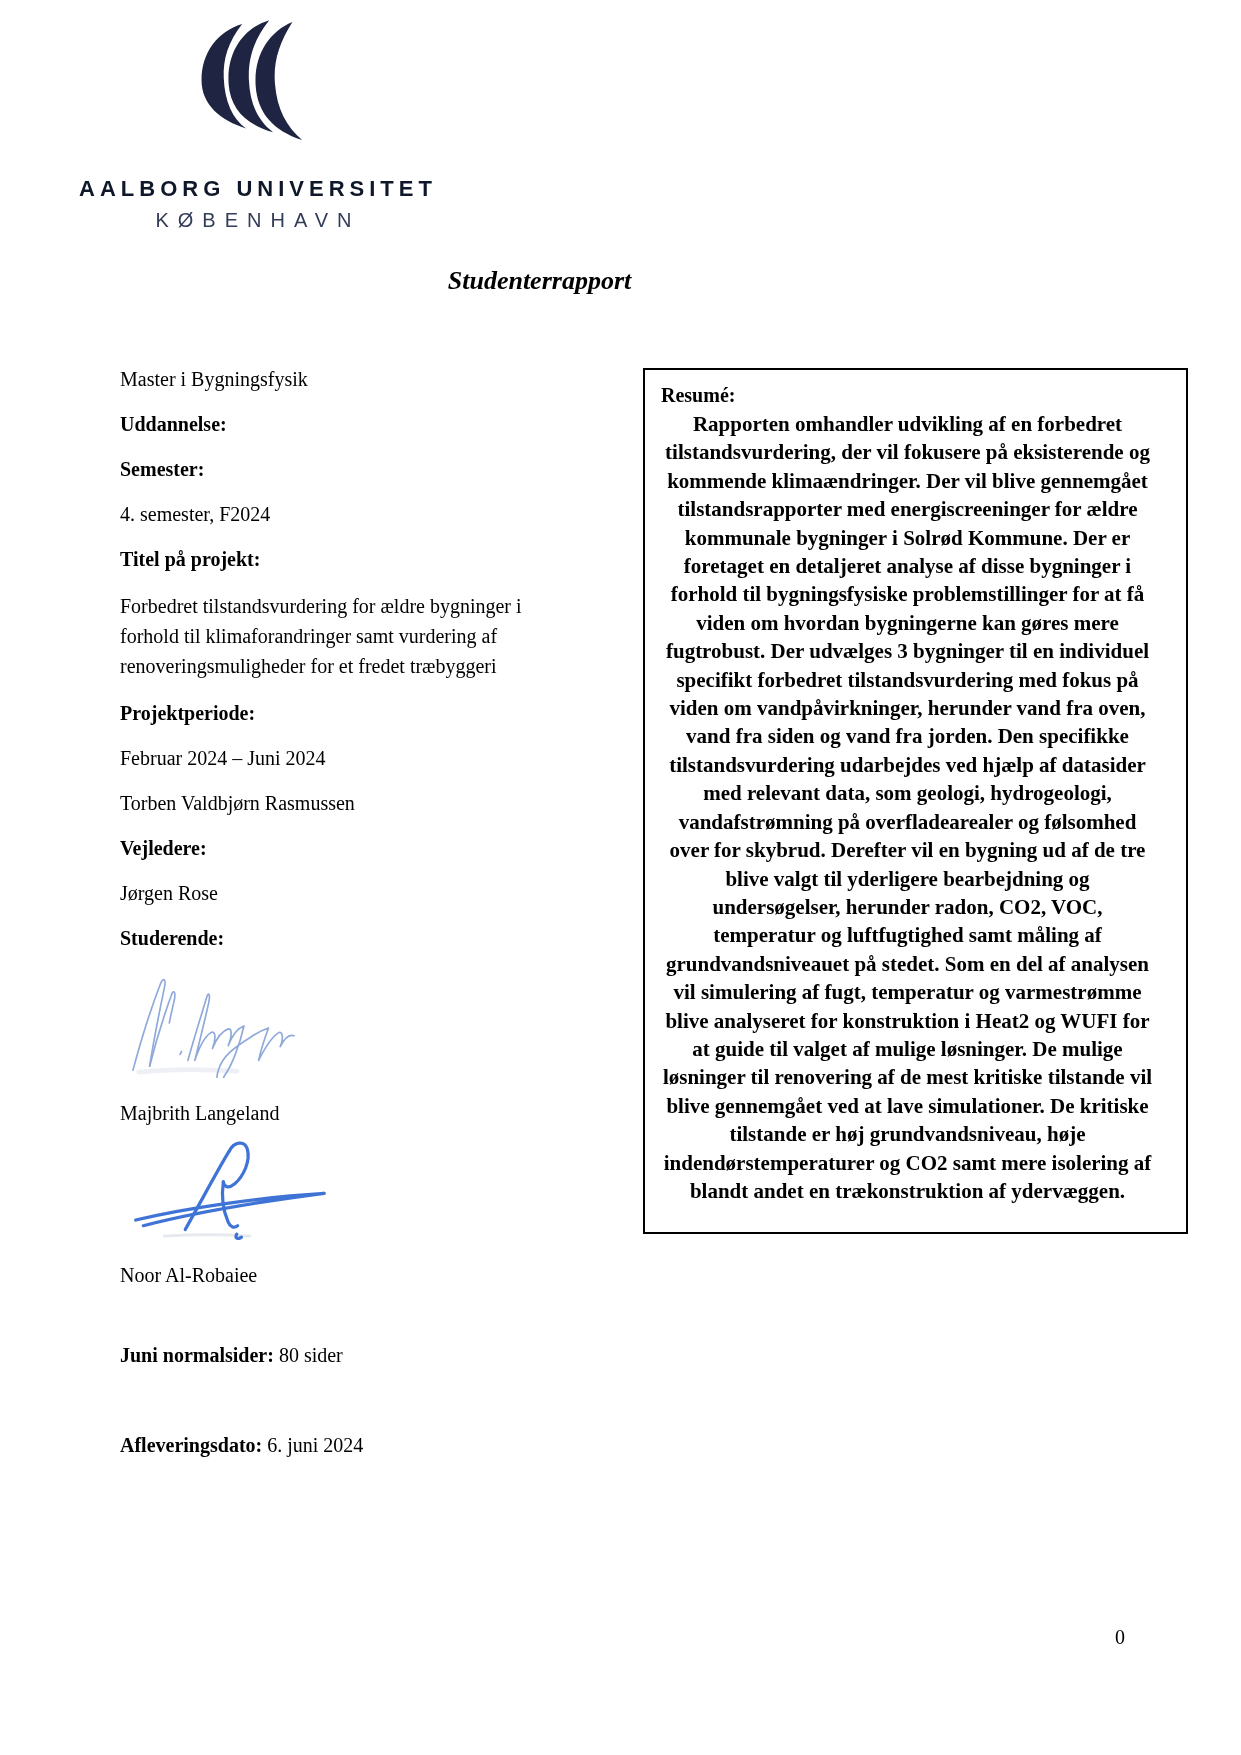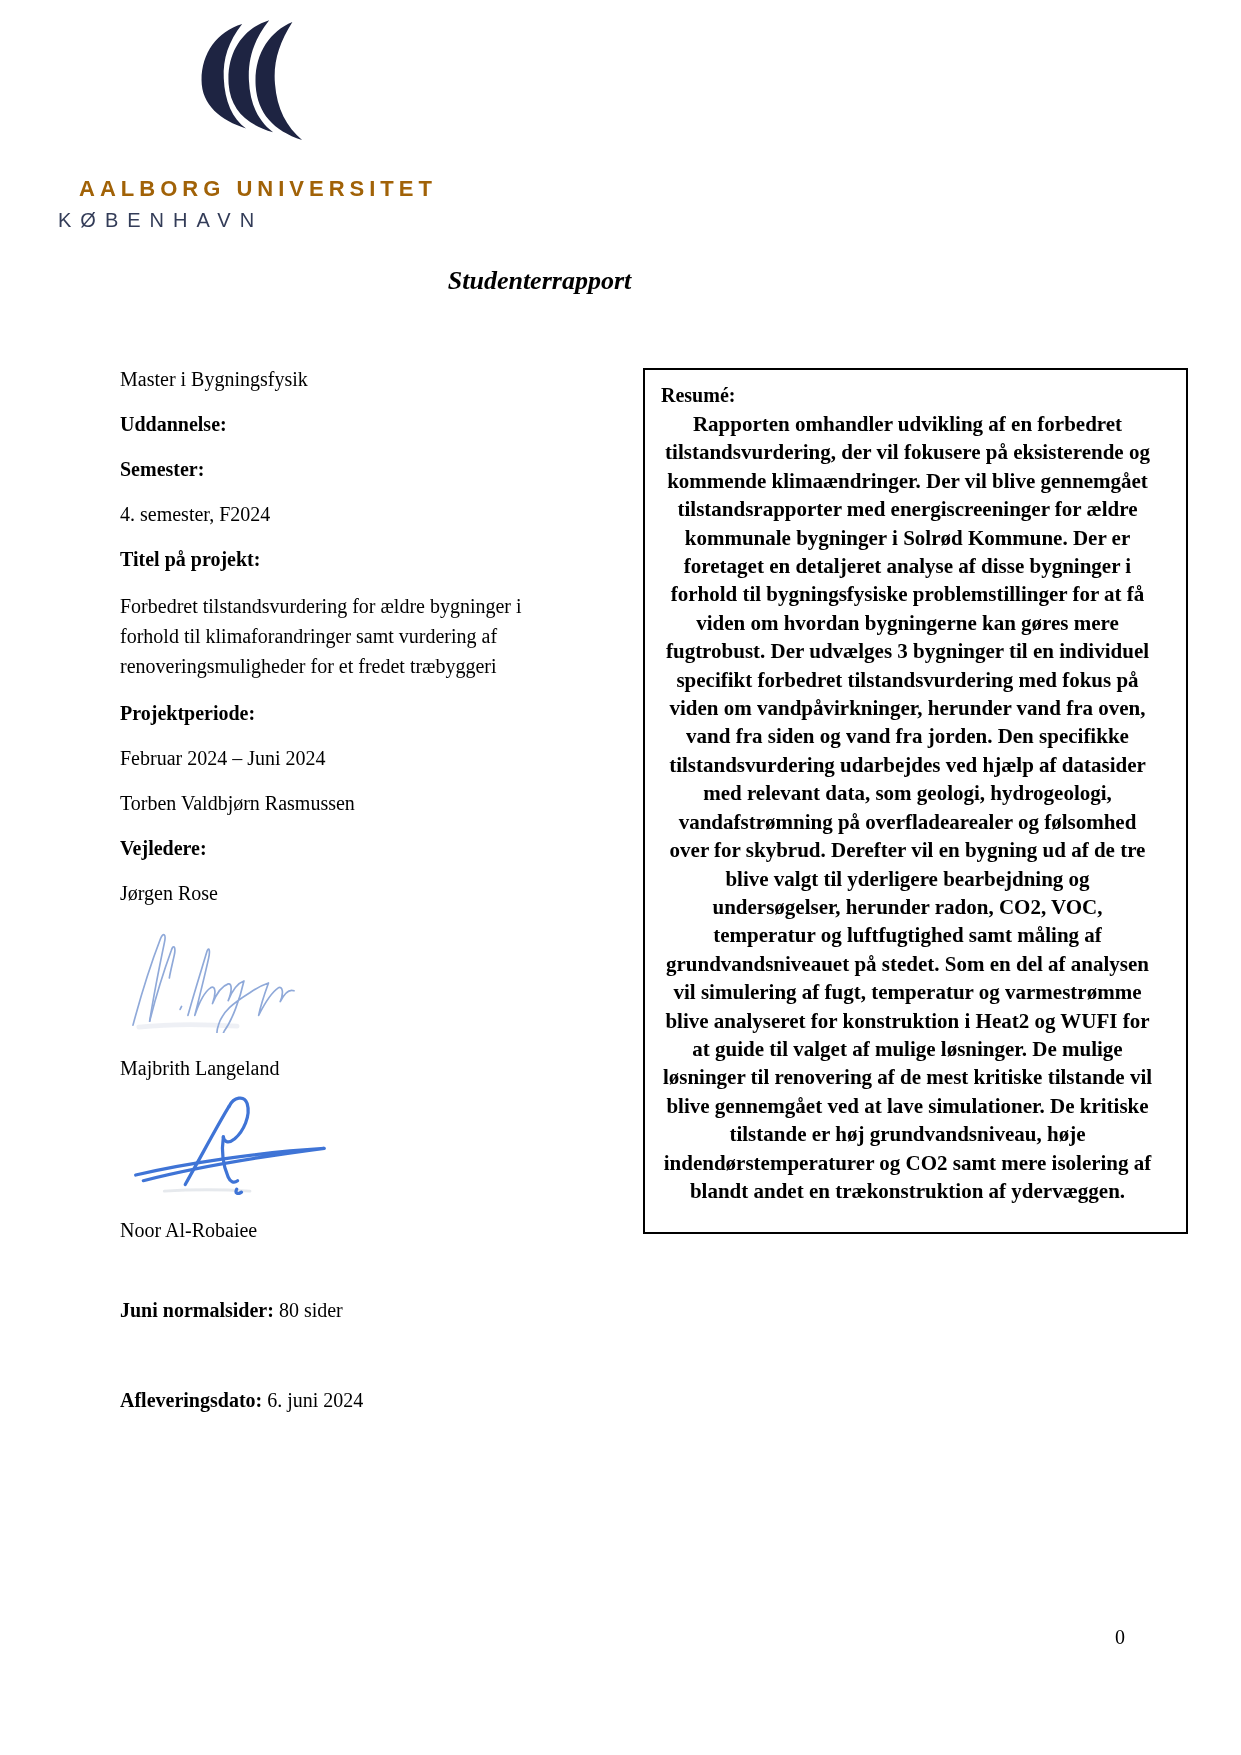--- a/index.html
+++ b/index.html
@@ -4,24 +4,24 @@
 <style>
   html,body{margin:0;padding:0;}
   body{
     width:1241px;height:1755px;position:relative;background:#ffffff;
     font-family:"Liberation Serif", serif;color:#000;overflow:hidden;
   }
   .logo{position:absolute;left:188px;top:20px;}
   .wordmark1{
     position:absolute;left:58px;top:176px;width:400px;text-align:center;
     font-family:"Liberation Sans", sans-serif;font-weight:700;font-size:22px;
-    letter-spacing:5px;color:#a16207;white-space:nowrap;
+    letter-spacing:5px;color:#0f172a;white-space:nowrap;
   }
   .wordmark2{
-    position:absolute;left:58px;top:209px;width:400px;text-align:left;
+    position:absolute;left:58px;top:209px;width:400px;text-align:center;
     font-family:"Liberation Sans", sans-serif;font-weight:400;font-size:20px;
     letter-spacing:9px;color:#333c58;white-space:nowrap;
   }
   .doc-title{
     position:absolute;left:0;top:266px;width:1079px;text-align:center;
     font-weight:700;font-style:italic;font-size:26px;
   }
   .info-col{position:absolute;left:120px;top:366px;width:455px;font-size:20px;line-height:26px;}
   .mb19{margin:0 0 19px 0;}
   .label{font-weight:700;}
@@ -65,20 +65,21 @@
   <div class="mb19 label">Titel på projekt:</div>
   <div class="project-title">Forbedret tilstandsvurdering for ældre bygninger i forhold til klimaforandringer samt vurdering af renoveringsmuligheder for et fredet træbyggeri</div>
 
   <div class="mb19 label">Projektperiode:</div>
   <div class="mb19">Februar 2024 – Juni 2024</div>
 
   <div class="mb19">Torben Valdbjørn Rasmussen</div>
   <div class="mb19 label">Vejledere:</div>
   <div class="mb19">Jørgen Rose</div>
 
+  <div class="mb19 label">Studerende:</div>
 
   <svg class="sig1" width="178" height="108" viewBox="0 0 175 110" aria-hidden="true">
     <path d="M12,104 C40,101 80,101 112,103" stroke="#e2e6ee" stroke-width="5" fill="none" opacity="0.6" stroke-linecap="round"></path>
     <g stroke="#8fa9d9" stroke-width="1.7" fill="none" stroke-linecap="round" stroke-linejoin="round">
       <path d="M6,102 C14,72 24,40 34,14 C37,7 40,9 38,18 C33,42 27,72 23,98"></path>
       <path d="M23,98 C29,74 37,48 45,26 C47,19 50,22 48,31 C46,40 44,48 43,54"></path>
       <path d="M54,86 C54.5,85 55,84 55.5,83"></path>
       <path d="M62,92 C68,70 75,48 81,28 C83,21 85,25 83,34 C79,52 73,76 69,92 C73,80 79,68 85,64 C90,61 91,69 87,80 C91,70 97,62 103,60 C107,59 107,67 103,77 C107,67 113,59 119,57 C115,75 107,97 99,108 C95,118 89,114 93,102 C97,88 109,79 125,69 C132,64 138,61 144,59 C140,70 136,82 134,92 C140,80 148,68 154,64 C158,62 160,68 156,78 C160,70 165,65 170,67"></path>
     </g>
   </svg>

